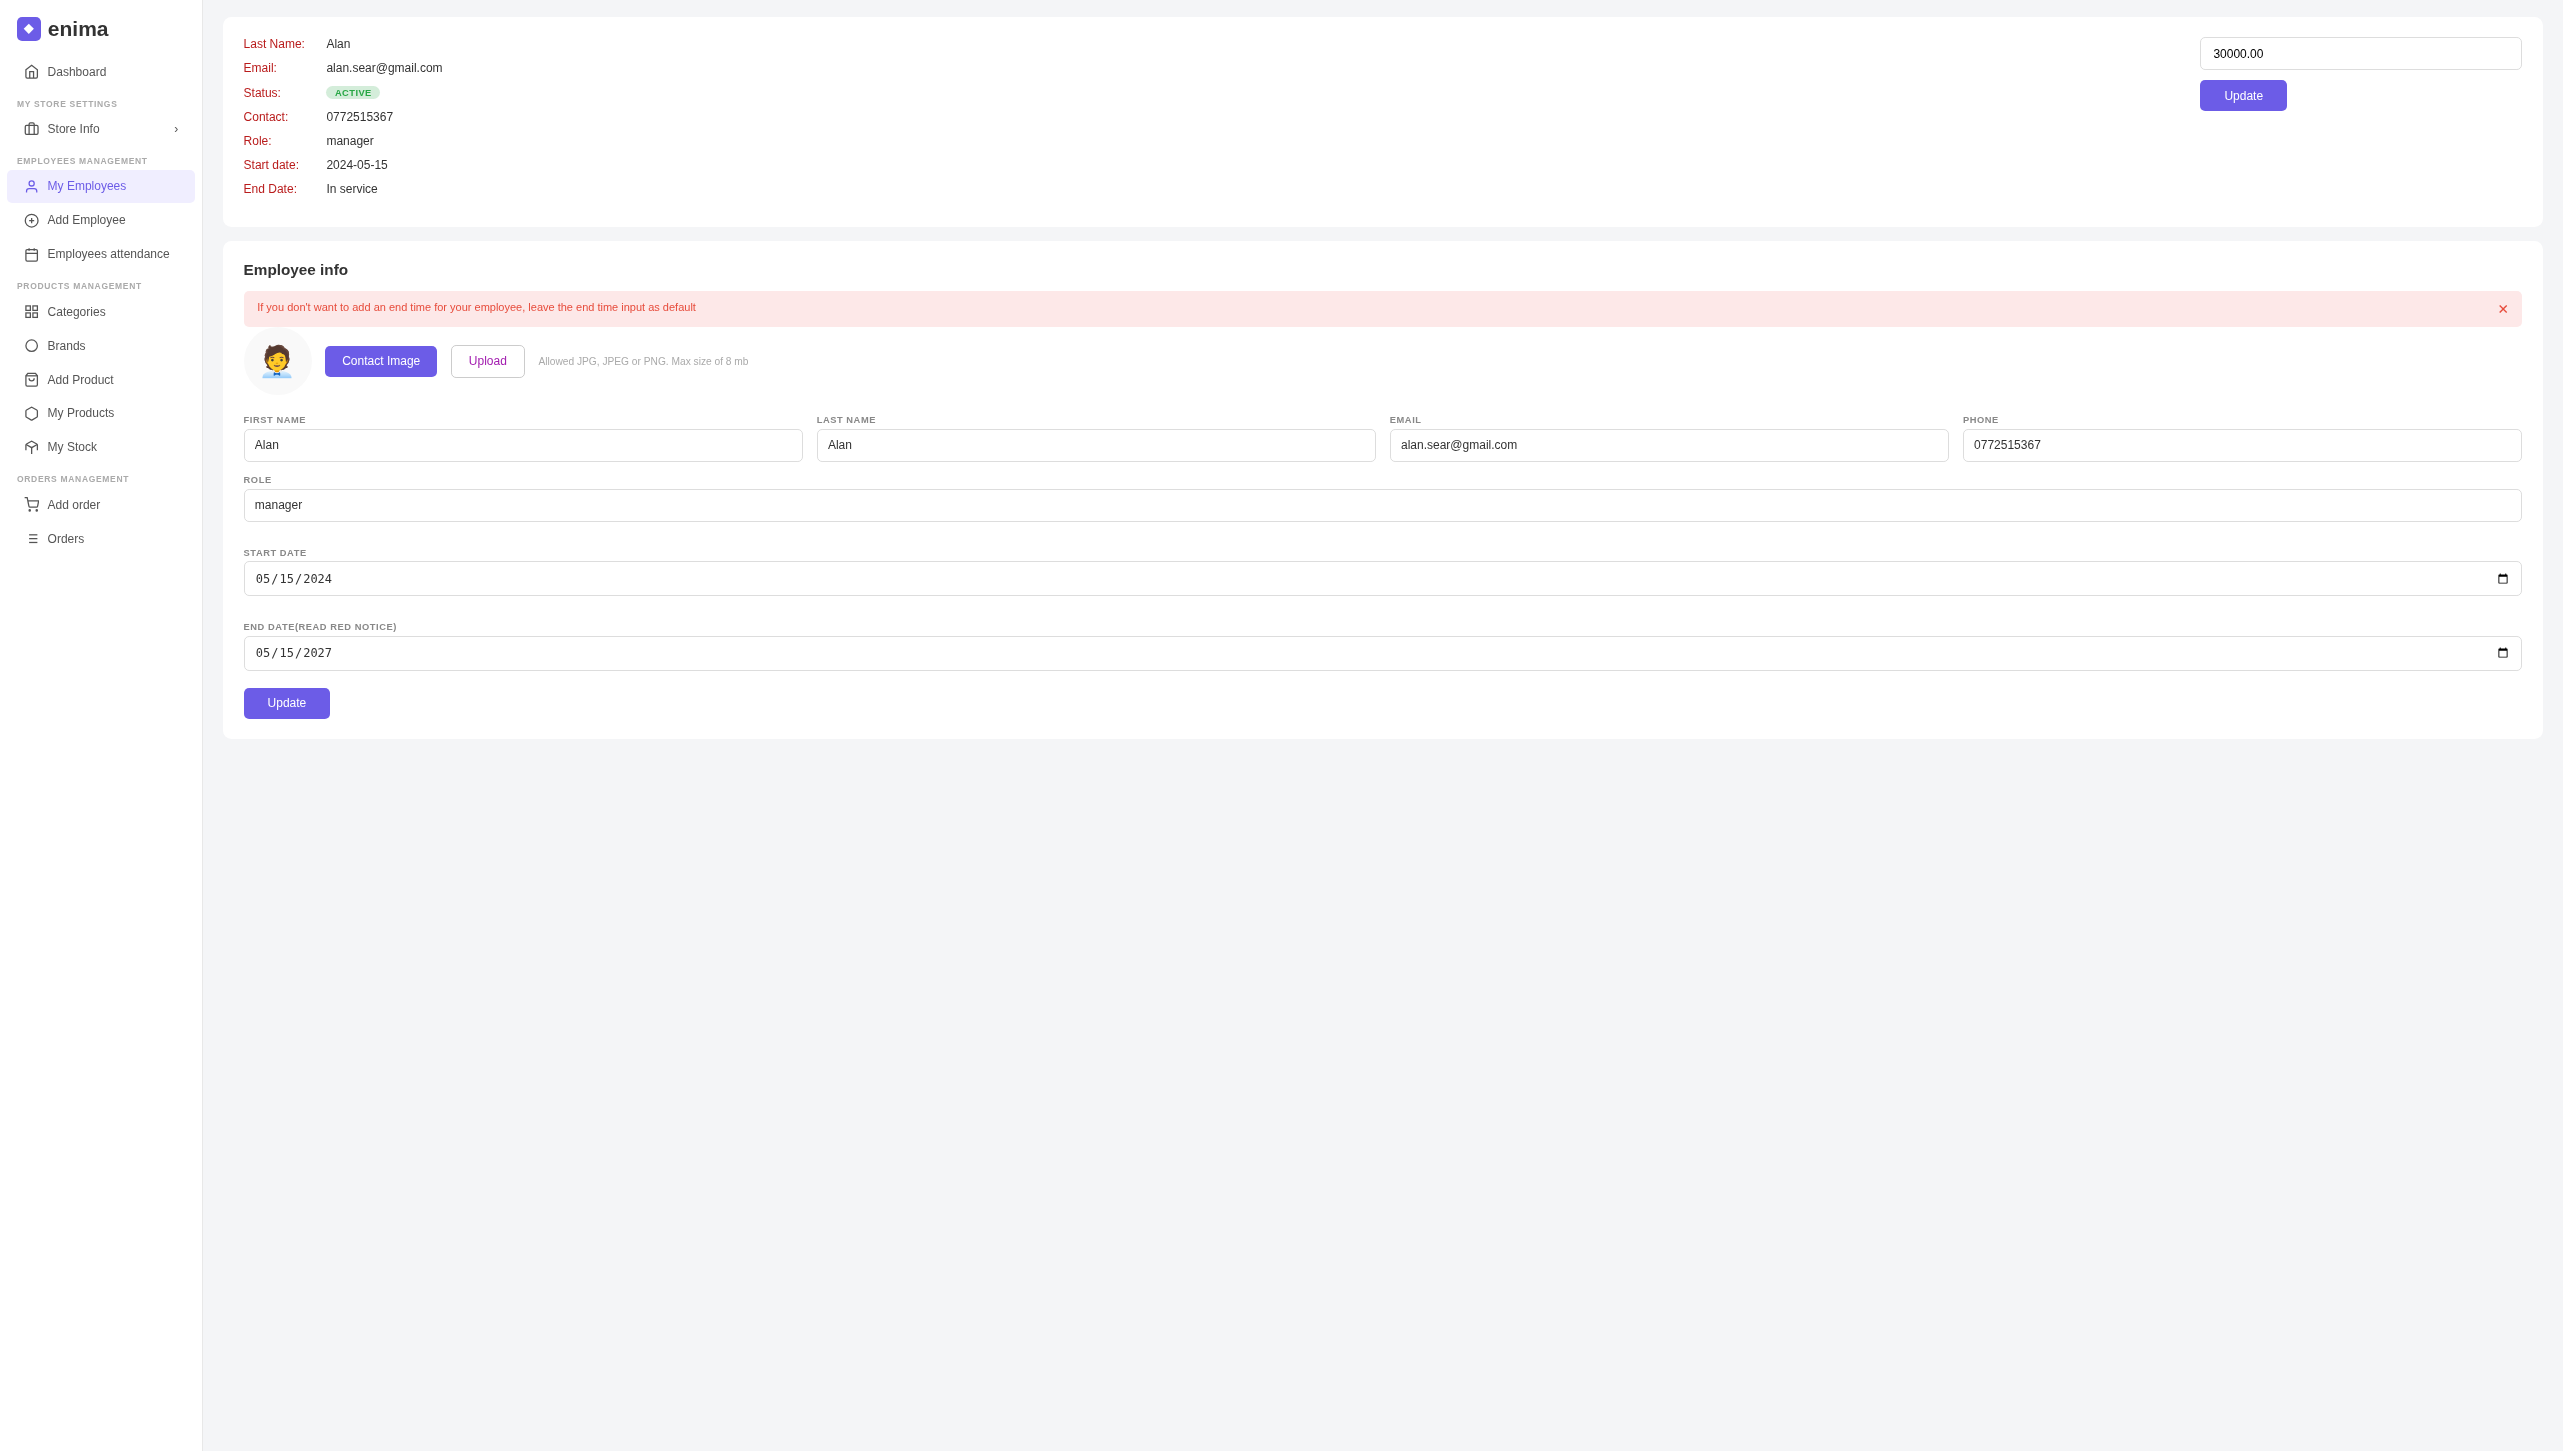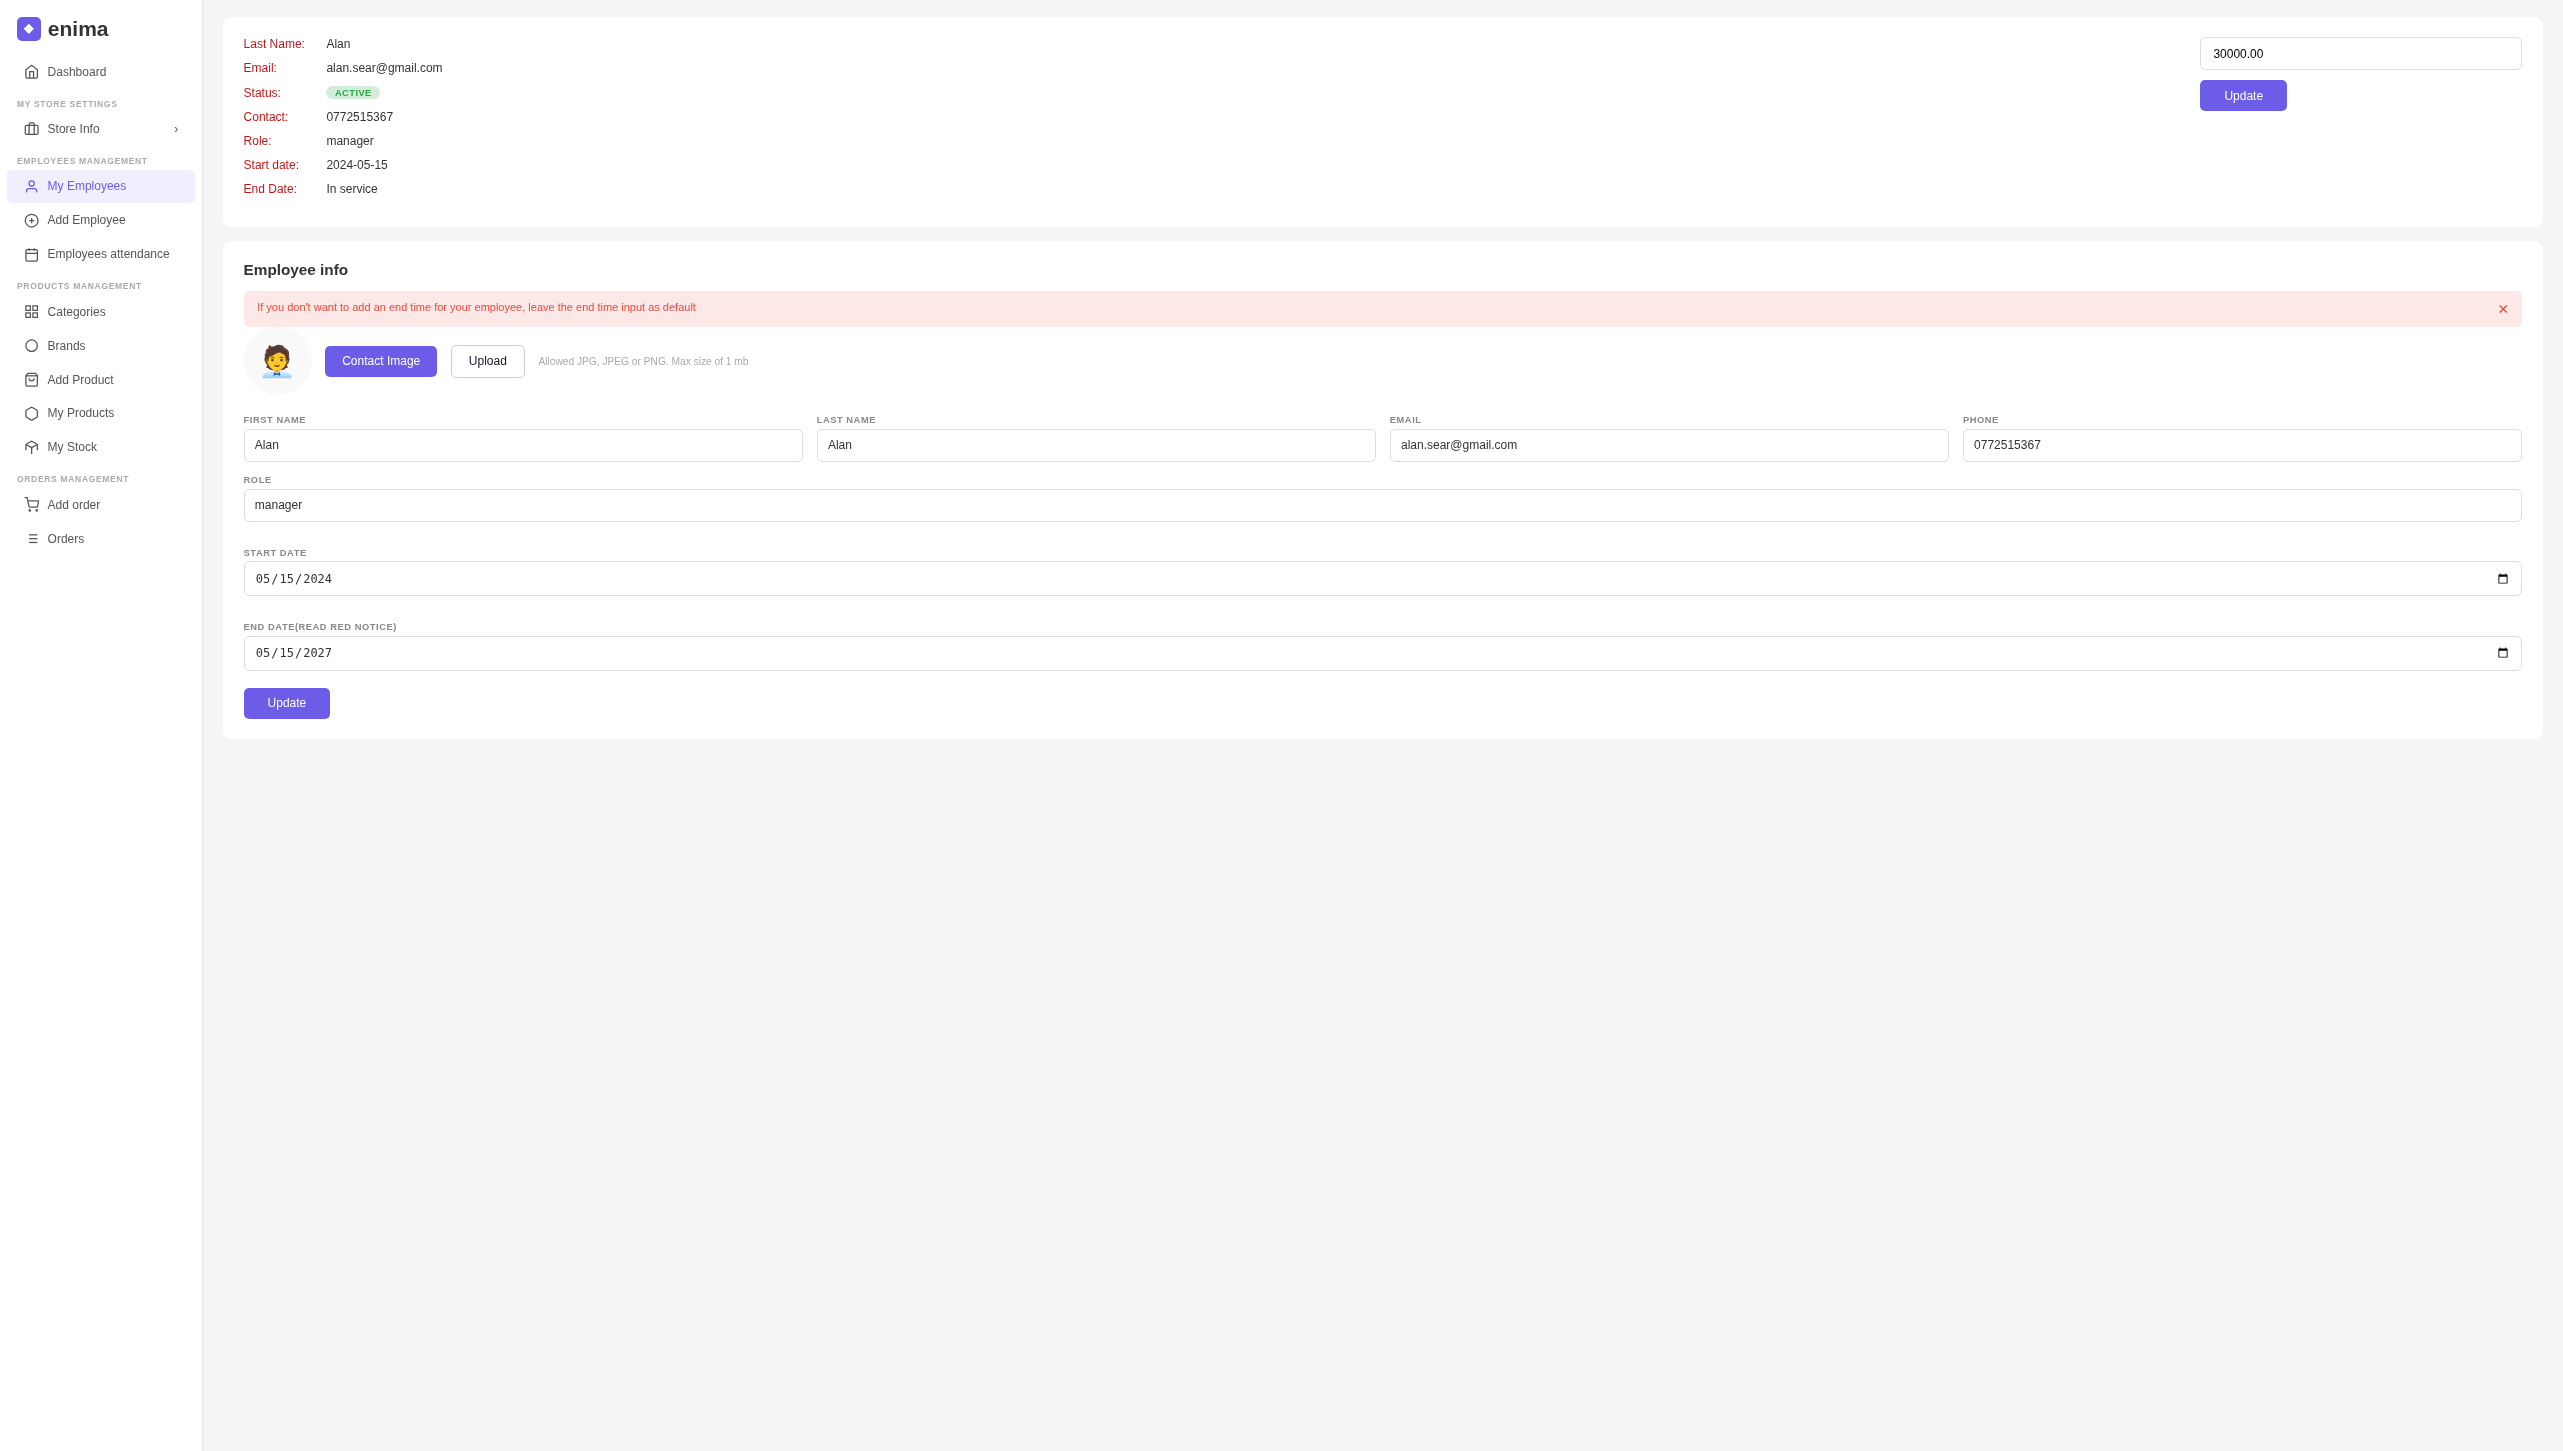--- a/index.html
+++ b/index.html
@@ -37,21 +37,21 @@
     .btn-update-salary { background: #6c5ce7; color: #fff; border: none; border-radius: 5.1px; padding: 8.5px 24px; font-size: 12px; cursor: pointer; font-weight: 500; }
 
     
     .employee-info-card { background: #fff; border-radius: 8.5px; padding: 20.3px; }
     .card-title { font-size: 15.3px; font-weight: 600; color: #333; margin-bottom: 12px; }
     .alert-banner { background: #fde8e8; border-radius: 5.1px; padding: 10.2px 13.6px; color: #e74c3c; font-size: 11px; display: flex; align-items: flex-start; justify-content: space-between; gap: 16px; }
     .alert-close { background: none; border: none; color: #e74c3c; cursor: pointer; font-size: 13.6px; }
     .image-upload-row { display: flex; align-items: center; gap: 13.6px; margin-bottom: 20.3px; }
     .avatar-placeholder { width: 68px; height: 68px; background: #f9f9f9; border-radius: 50%; display: flex; align-items: center; justify-content: center; font-size: 30.5px; flex-shrink: 0; }
     .btn-select-image { background: #6c5ce7; color: #fff; border: none; border-radius: 5.1px; padding: 8.5px 17px; font-size: 12px; cursor: pointer; font-weight: 500; }
-    .btn-upload { background: #fff; color: #0f172a; border: 0.8px solid #ccc; border-radius: 5.1px; padding: 8.5px 17px; font-size: 12px; cursor: pointer; }
+    .btn-upload { background: #fff; color: #a21caf; border: 0.8px solid #ccc; border-radius: 5.1px; padding: 8.5px 17px; font-size: 12px; cursor: pointer; }
     .upload-hint { color: #aaa; font-size: 10.2px; }
     .form-grid { display: grid; grid-template-columns: 1fr 1fr 1fr 1fr; gap: 13.6px; margin-bottom: 13.6px; }
     .form-grid-2 { display: grid; grid-template-columns: 1fr; gap: 26px; margin-bottom: 17px; }
     .form-group { display: flex; flex-direction: column; gap: 3.4px; }
     .form-label { font-size: 9.3px; font-weight: 700; color: #888; letter-spacing: 0.06em; text-transform: uppercase; }
     .form-input { border: 0.8px solid #ddd; border-radius: 5.1px; padding: 8.5px 10.2px; font-size: 12px; color: #333; width: 100%; }
     .btn-update-info { background: #6c5ce7; color: #fff; border: none; border-radius: 5.1px; padding: 8.5px 24px; font-size: 12px; cursor: pointer; font-weight: 500; }
   </style>
 </head>
 <body>
@@ -217,21 +217,21 @@
 
       <div class="alert-banner">
         <span>If you don't want to add an end time for your employee, leave the end time input as default</span>
         <button class="alert-close">✕</button>
       </div>
 
       <div class="image-upload-row">
         <div class="avatar-placeholder">🧑‍💼</div>
         <button class="btn-select-image">Contact Image</button>
         <button class="btn-upload">Upload</button>
-        <span class="upload-hint">Allowed JPG, JPEG or PNG. Max size of 1 mb</span>
+        <span class="upload-hint">Allowed JPG, JPEG or PNG. Max size of 8 mb</span>
       </div>
 
       <div class="form-grid">
         <div class="form-group">
           <label class="form-label">FIRST NAME</label>
           <input class="form-input" type="text" value="Alan" style="">
         </div>
         <div class="form-group">
           <label class="form-label">LAST NAME</label>
           <input class="form-input" type="text" value="Alan" style="">

